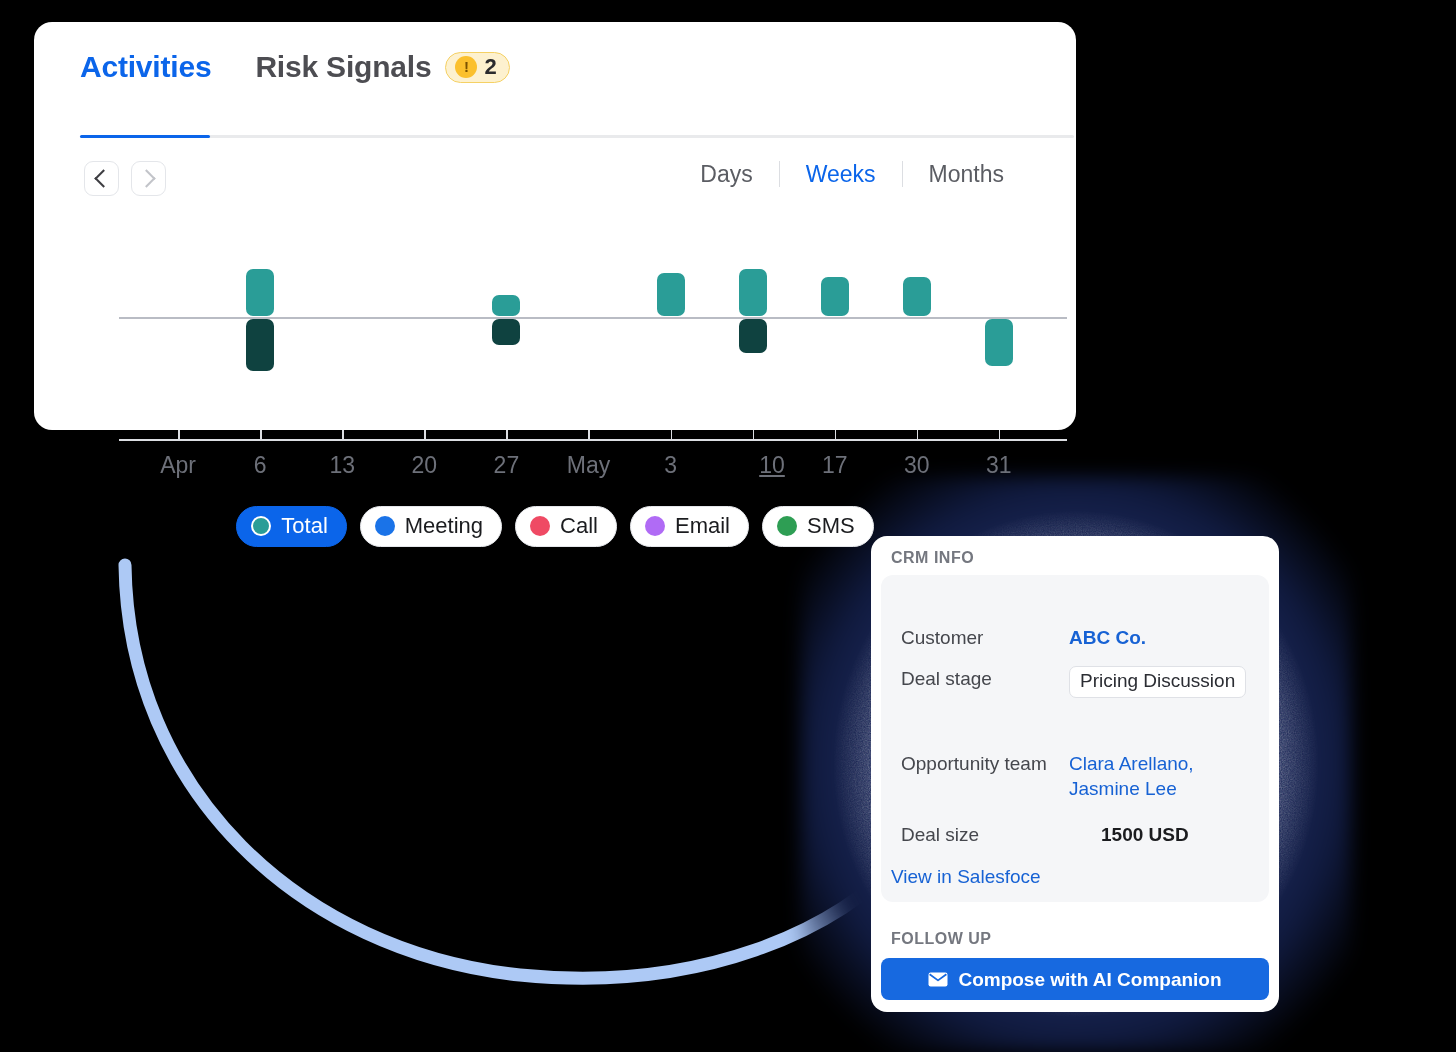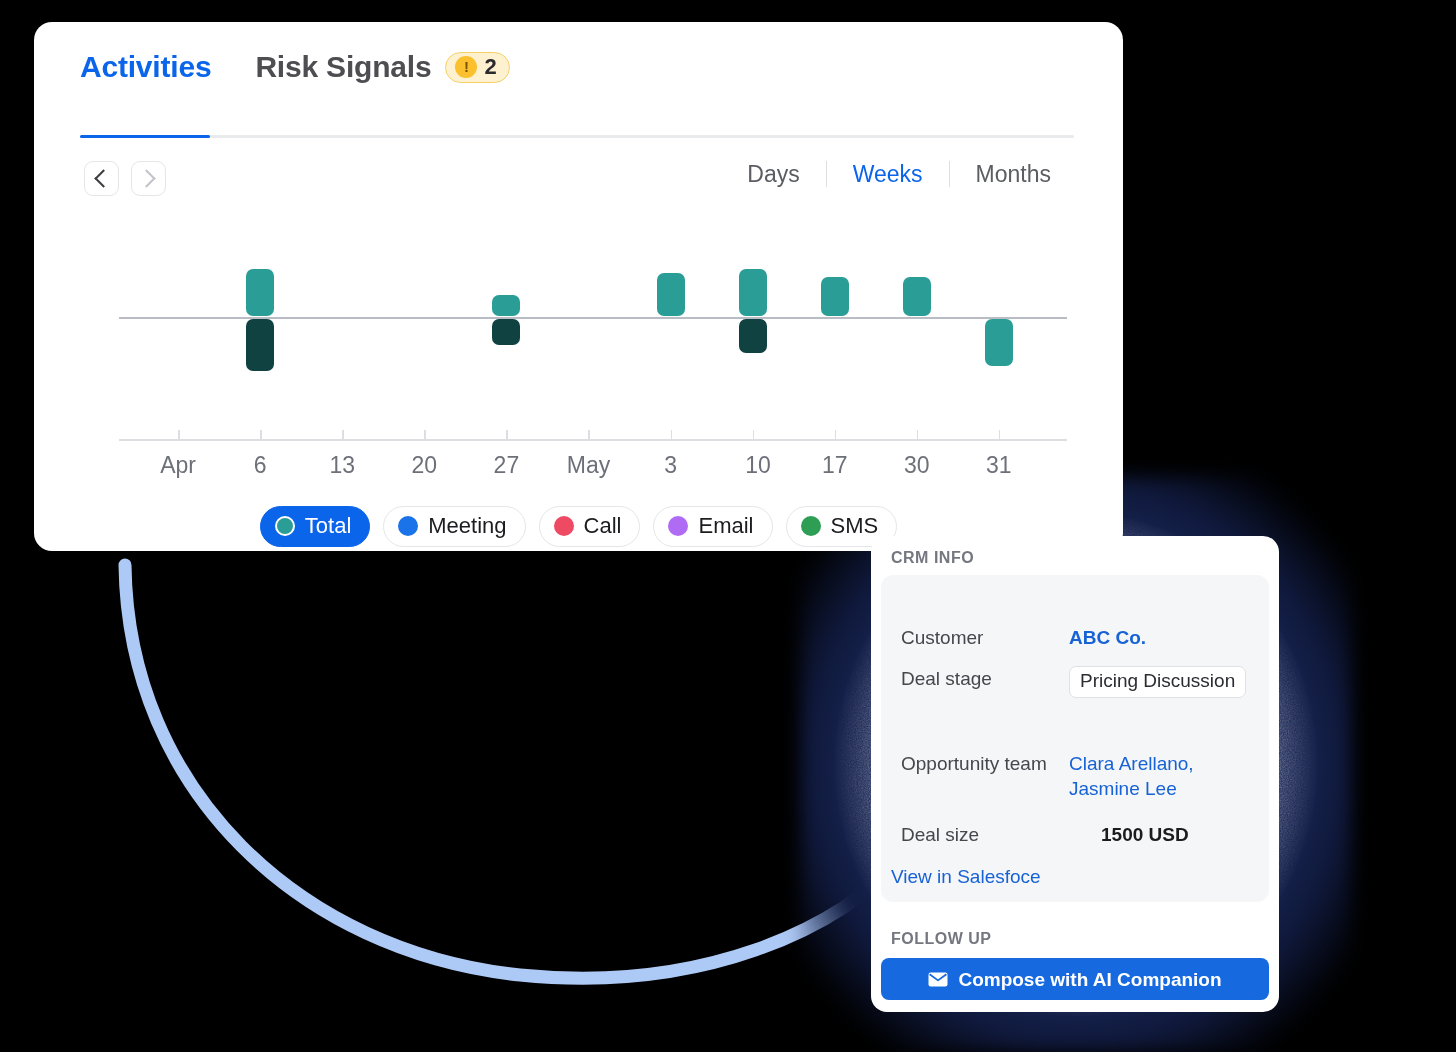--- a/index.html
+++ b/index.html
@@ -10,22 +10,22 @@
     overflow:hidden;
     position:relative;
   }
   .stage{position:absolute;inset:0;}
 
   
   .arc-layer{position:absolute;left:0;top:0;width:1456px;height:1052px;pointer-events:none;}
 
   
   .panel{
-    position:absolute;left:34px;top:22px;width:1042px;height:529px;
-    background:#ffffff;border-radius:18px;padding-left:47px;
+    position:absolute;left:34px;top:22px;width:1042px;height:408px;
+    background:#ffffff;border-radius:18px;
   }
 
   
   .tabs{position:absolute;left:46px;top:28px;display:flex;align-items:center;gap:44px;}
   .tab{font-size:30px;font-weight:700;color:#4d4d52;letter-spacing:-0.2px;white-space:nowrap;}
   .tab.active{color:#0b65ea;}
   .tab-inner{display:flex;align-items:center;gap:14px;}
   .badge{
     display:inline-flex;align-items:center;gap:7px;
     background:#fdf1cf;border:1px solid #f5d164;border-radius:999px;
@@ -224,21 +224,21 @@
         </div>
     </div>
     <div class="xlabels" id="xlabels">
         <div class="xlabel" style="left: 59.0961px;">Apr</div>
         <div class="xlabel" style="left: 141.174px;">6</div>
         <div class="xlabel" style="left: 223.252px;">13</div>
         <div class="xlabel" style="left: 305.33px;">20</div>
         <div class="xlabel" style="left: 387.408px;">27</div>
         <div class="xlabel" style="left: 469.486px;">May</div>
         <div class="xlabel" style="left: 551.564px;">3</div>
-        <div class="xlabel" style="left: 639px;">10</div>
+        <div class="xlabel" style="left: 653px; text-decoration: underline;">10</div>
         <div class="xlabel" style="left: 715.719px;">17</div>
         <div class="xlabel" style="left: 797.797px;">30</div>
         <div class="xlabel" style="left: 879.875px;">31</div>
       </div>
 
     <div class="legend" id="legend">
         <div class="pill sel">
           <span class="cdot" style="background: rgb(42, 157, 151);"></span>
           <span class="lbl">Total</span>
         </div>

